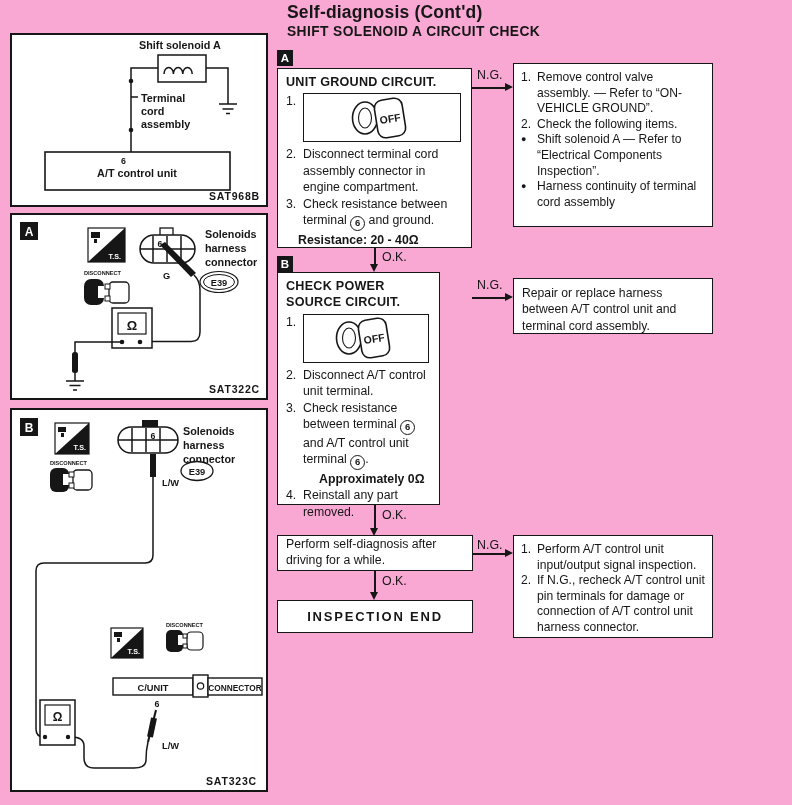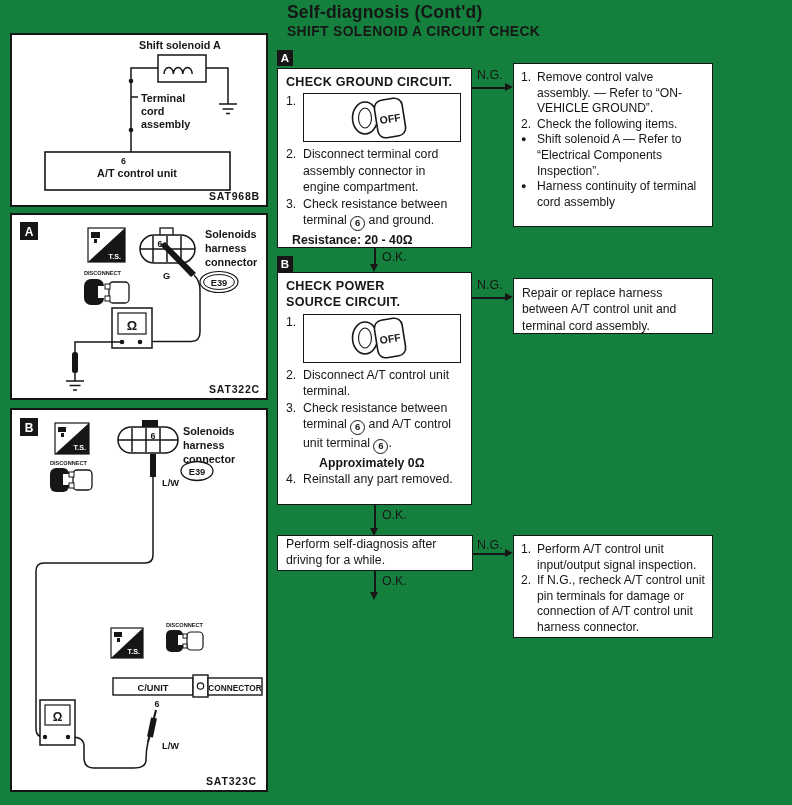--- a/index.html
+++ b/index.html
@@ -1,32 +1,32 @@
 <!DOCTYPE html>
 <html><head>
 <meta charset="utf-8">
 <style>
   html,body{margin:0;padding:0;background:#fff;}
-  .page{position:relative;width:792px;height:805px;background:#15803d;
+  .page{position:relative;width:792px;height:805px;background:#f9a8d4;
         font-family:"Liberation Sans",sans-serif;color:#161616;overflow:hidden;}
   .abs{position:absolute;}
   .ptitle{position:absolute;left:287px;top:2px;font-size:17.5px;font-weight:bold;letter-spacing:.2px;}
   .psub{position:absolute;left:287px;top:24px;font-size:13.8px;font-weight:bold;letter-spacing:.4px;}
   .box{position:absolute;border:1.6px solid #161616;background:#fff;box-sizing:border-box;}
   .fbox{padding:5px 8px 4px 8px;font-size:12.3px;line-height:1.31;}
   .btitle{font-weight:bold;font-size:12.6px;letter-spacing:.25px;margin-bottom:3px;}
   .li{display:flex;margin-bottom:1px;}
   .li .m{flex:none;width:17px;}
   .li .t{flex:1;}
   .keyframe{border:1.4px solid #161616;height:47px;flex:1;display:flex;align-items:center;
             justify-content:center;margin-bottom:3px;margin-right:2px;}
   .circ{display:inline-block;width:13px;height:13px;border:1.3px solid #161616;border-radius:50%;
         font-size:9.5px;line-height:12.5px;text-align:center;font-weight:bold;vertical-align:-2px;}
   .bold{font-weight:bold;}
-  .ind1{margin-left:6px;}
+  .ind1{margin-left:12px;}
   .ind2{margin-left:33px;}
   .tag{position:absolute;width:16px;height:16px;background:#161616;color:#fff;font-weight:bold;
        font-size:11.5px;display:flex;align-items:center;justify-content:center;}
   .lbl{position:absolute;font-size:12.4px;}
   .vline{position:absolute;width:1.7px;background:#161616;}
   .hline{position:absolute;height:1.7px;background:#161616;}
   .head-r{position:absolute;width:0;height:0;border-top:4.5px solid transparent;
           border-bottom:4.5px solid transparent;border-left:8px solid #161616;}
   .head-d{position:absolute;width:0;height:0;border-left:4.5px solid transparent;
           border-right:4.5px solid transparent;border-top:8px solid #161616;}
@@ -197,21 +197,21 @@
       <text class="d-ohm" x="47.5" y="313" text-anchor="middle" style="font-size:12px">Ω</text>
       <circle cx="35" cy="329" r="2.2" fill="#161616"></circle>
       <circle cx="58" cy="329" r="2.2" fill="#161616"></circle>
     </g>
     <text class="d-code" x="247" y="377" text-anchor="end">SAT323C</text>
   </svg>
 
   <div class="tag" style="left:277px;top:50px">A</div>
 
   <div class="box fbox" style="left:277px;top:68px;width:195px;height:180px">
-    <div class="btitle">CHECK GROUND CIRCUIT.</div>
+    <div class="btitle">UNIT GROUND CIRCUIT.</div>
     <div class="li">
       <span class="m">1.</span>
       <span class="keyframe">
         <svg width="74" height="44" viewBox="0 0 74 44">
           <ellipse cx="20" cy="22" rx="12.5" ry="16" class="fillw" stroke-width="1.6"></ellipse>
           <ellipse cx="20" cy="22" rx="6.5" ry="10" fill="none" stroke="#161616" stroke-width="1.1"></ellipse>
           <g transform="rotate(-9 45 22)">
             <rect x="31" y="3" width="28" height="38" rx="8" class="fillw" stroke-width="1.6"></rect>
             <text x="45" y="26.5" text-anchor="middle" style="font-size:10.5px;font-weight:bold;fill:#161616">OFF</text>
           </g>
@@ -251,21 +251,21 @@
         <span class="t">Harness continuity of terminal cord assembly</span>
       </div>
   </div>
 
   <div class="vline" style="left:374px;top:248px;height:17px"></div>
   <div class="head-d" style="left:370.4px;top:264px"></div>
   <div class="lbl" style="left:382px;top:250px">O.K.</div>
 
   <div class="tag" style="left:277px;top:256px">B</div>
 
-  <div class="box fbox" style="left:277px;top:272px;width:195px;height:233px">
+  <div class="box fbox" style="left:277px;top:272px;width:163px;height:233px">
     <div class="btitle" style="width:150px">CHECK POWER SOURCE CIRCUIT.</div>
     <div class="li">
       <span class="m">1.</span>
       <span class="keyframe">
         <svg width="74" height="44" viewBox="0 0 74 44">
           <ellipse cx="20" cy="22" rx="12.5" ry="16" class="fillw" stroke-width="1.6"></ellipse>
           <ellipse cx="20" cy="22" rx="6.5" ry="10" fill="none" stroke="#161616" stroke-width="1.1"></ellipse>
           <g transform="rotate(-9 45 22)">
             <rect x="31" y="3" width="28" height="38" rx="8" class="fillw" stroke-width="1.6"></rect>
             <text x="45" y="26.5" text-anchor="middle" style="font-size:10.5px;font-weight:bold;fill:#161616">OFF</text>
@@ -316,14 +316,17 @@
     <div class="rli">
         <span class="m">2.</span>
         <span class="t">If N.G., recheck A/T control unit pin terminals for damage or connection of A/T control unit harness connector.</span>
       </div>
   </div>
 
   <div class="vline" style="left:374px;top:571px;height:22px"></div>
   <div class="head-d" style="left:370.4px;top:592px"></div>
   <div class="lbl" style="left:382px;top:574px">O.K.</div>
 
+  <div class="box endbox" style="left:277px;top:600px;width:196px;height:33px">
+    <span>INSPECTION END</span>
+  </div>
 
 </div>
 
 </body></html>

